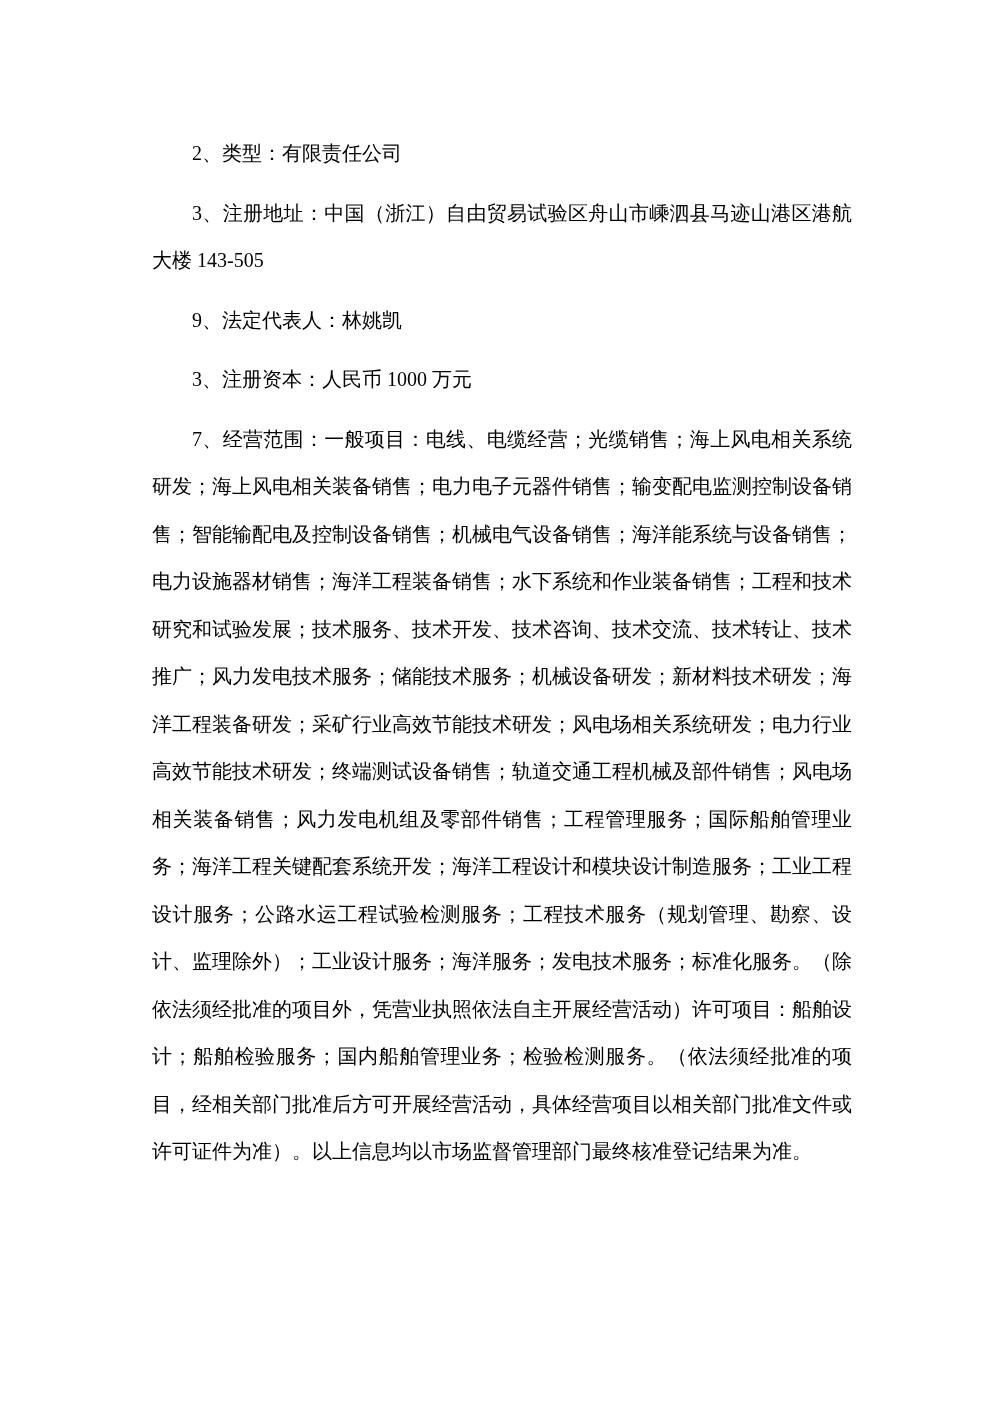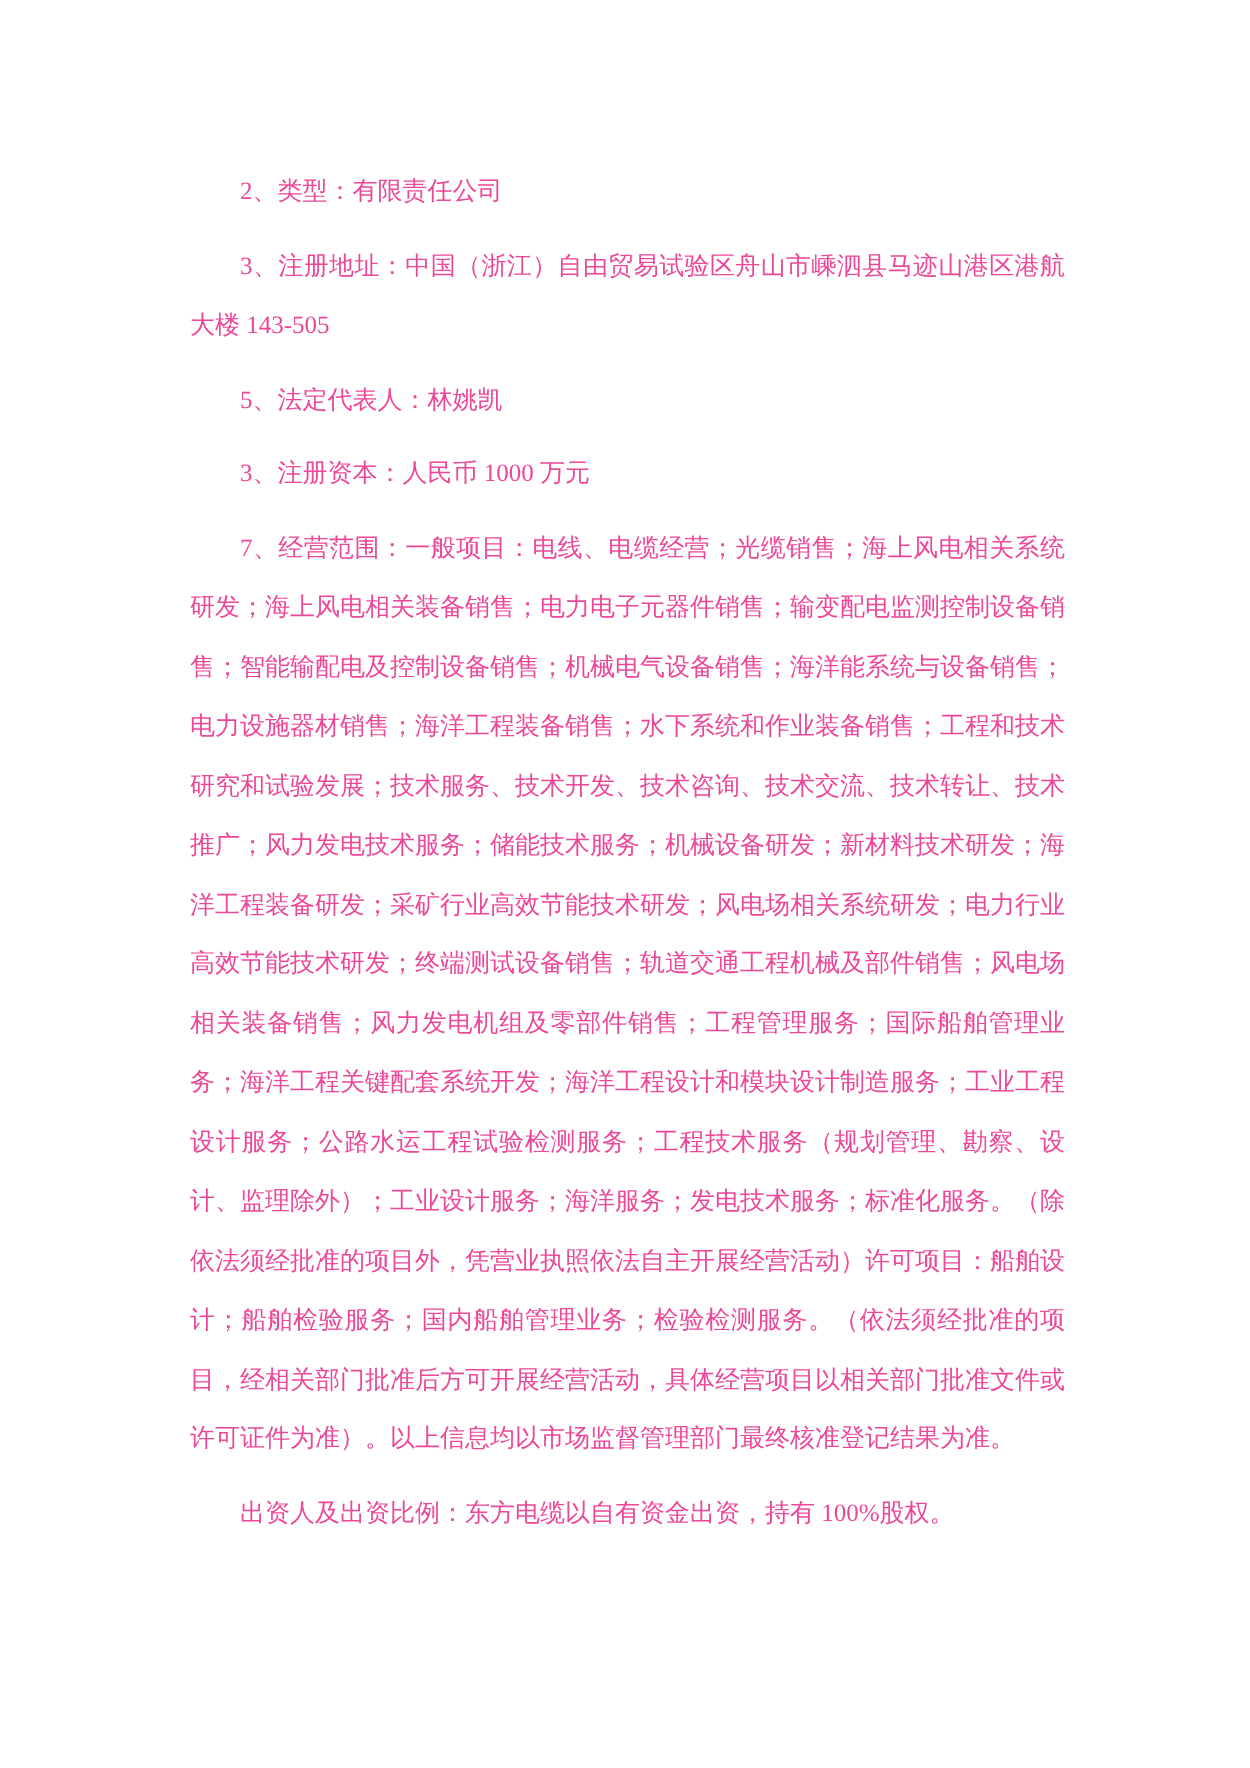--- a/index.html
+++ b/index.html
@@ -17,30 +17,29 @@
     box-sizing: border-box;
     width: 1000px;
     height: 1414px;
     padding: 130px 148px 40px 152px;
     background: #ffffff;
   }
   .doc-page p {
     margin: 0 0 12px 0;
     font-size: 20px;
     line-height: 47.5px;
-    color: #ec4899;
+    color: #000000;
     text-align: justify;
     text-justify: inter-character;
     text-indent: 2em;
     word-break: break-all;
   }
 </style>
 </head>
 <body>
 
 <div class="doc-page">
   <p>2、类型：有限责任公司</p>
   <p>3、注册地址：中国（浙江）自由贸易试验区舟山市嵊泗县马迹山港区港航大楼 143-505</p>
-  <p>5、法定代表人：林姚凯</p>
+  <p>9、法定代表人：林姚凯</p>
   <p>3、注册资本：人民币 1000 万元</p>
   <p>7、经营范围：一般项目：电线、电缆经营；光缆销售；海上风电相关系统研发；海上风电相关装备销售；电力电子元器件销售；输变配电监测控制设备销售；智能输配电及控制设备销售；机械电气设备销售；海洋能系统与设备销售；电力设施器材销售；海洋工程装备销售；水下系统和作业装备销售；工程和技术研究和试验发展；技术服务、技术开发、技术咨询、技术交流、技术转让、技术推广；风力发电技术服务；储能技术服务；机械设备研发；新材料技术研发；海洋工程装备研发；采矿行业高效节能技术研发；风电场相关系统研发；电力行业高效节能技术研发；终端测试设备销售；轨道交通工程机械及部件销售；风电场相关装备销售；风力发电机组及零部件销售；工程管理服务；国际船舶管理业务；海洋工程关键配套系统开发；海洋工程设计和模块设计制造服务；工业工程设计服务；公路水运工程试验检测服务；工程技术服务（规划管理、勘察、设计、监理除外）；工业设计服务；海洋服务；发电技术服务；标准化服务。（除依法须经批准的项目外，凭营业执照依法自主开展经营活动）许可项目：船舶设计；船舶检验服务；国内船舶管理业务；检验检测服务。（依法须经批准的项目，经相关部门批准后方可开展经营活动，具体经营项目以相关部门批准文件或许可证件为准）。以上信息均以市场监督管理部门最终核准登记结果为准。</p>
-  <p>出资人及出资比例：东方电缆以自有资金出资，持有 100%股权。</p>
 </div>
 
 </body></html>

